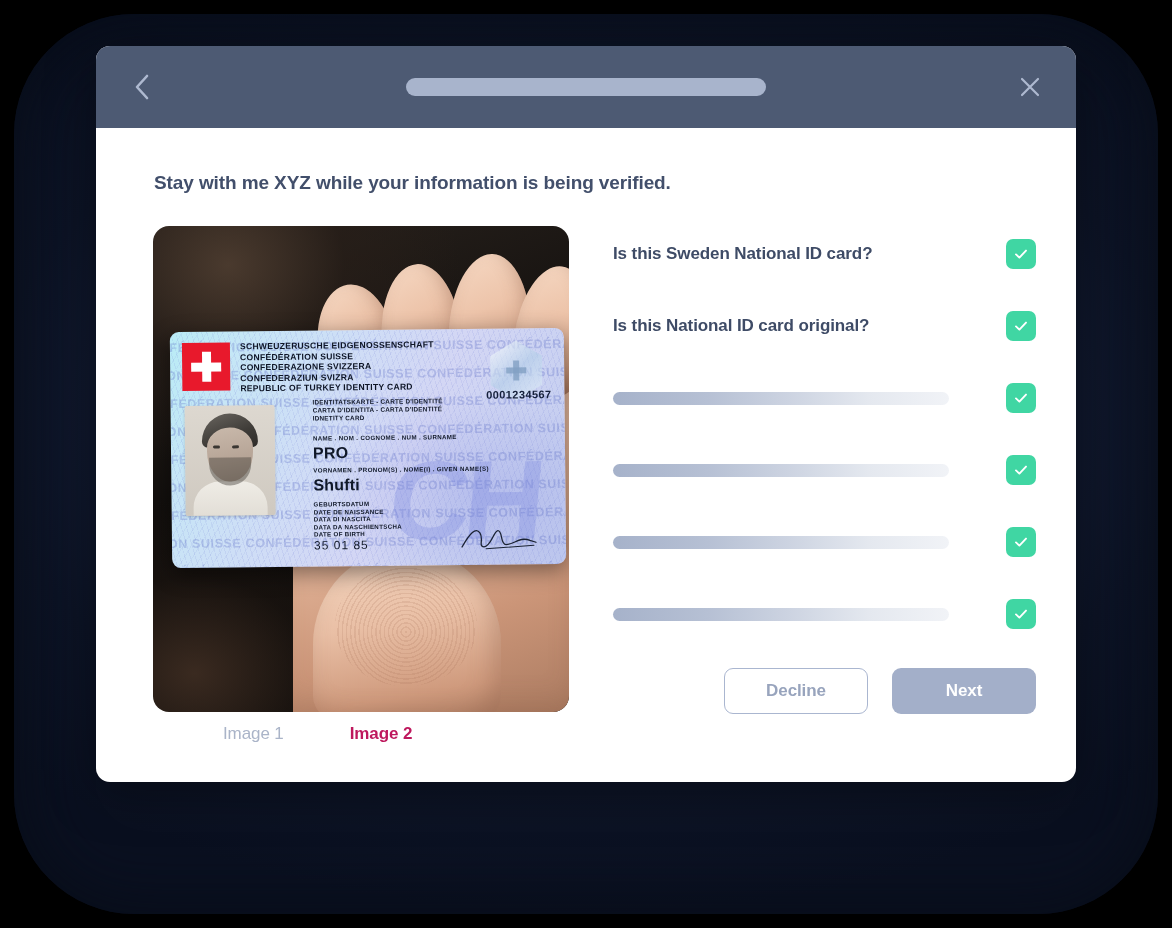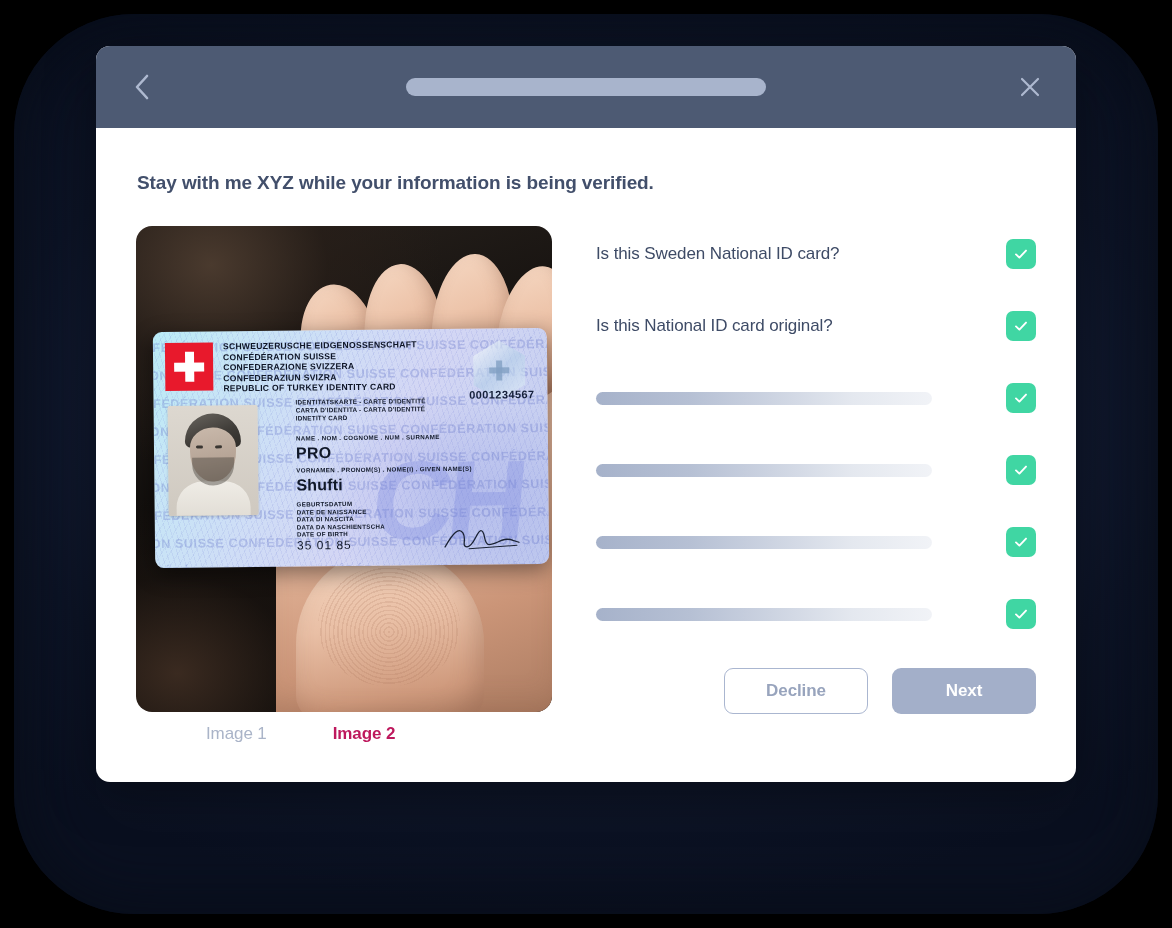--- a/index.html
+++ b/index.html
@@ -69,21 +69,21 @@
     background: #a8b4cc;
   }
   .close-btn {
     margin-left: auto;
     width: 40px; height: 40px;
     display: flex; align-items: center; justify-content: center;
     cursor: pointer;
   }
 
   
-  .body { padding: 44px 40px 0 40px; position: relative; }
+  .body { padding: 44px 40px 0 57px; position: relative; }
   .headline {
     font-size: 19px;
     font-weight: 600;
     color: #424f6b;
     letter-spacing: -0.1px;
     margin-bottom: 32px;
     margin-left: 1px;
   }
 
   .content-row { display: flex; gap: 44px; }
@@ -297,21 +297,21 @@
   .checks-col { flex: 1; padding-top: 10px; }
   .check-row {
     display: flex;
     align-items: center;
     justify-content: space-between;
     height: 36px;
     margin-bottom: 36px;
   }
   .check-label {
     font-size: 17px;
-    font-weight: 400;
+    font-weight: 700;
     color: #3e4b66;
     letter-spacing: -0.1px;
   }
   .skeleton {
     height: 13px;
     border-radius: 7px;
     width: 336px;
     background: linear-gradient(90deg, #a6b2ca 0%, #b6c0d4 28%, #ccd3e1 52%, #e4e8ef 76%, #f1f3f7 100%);
   }
   .checkbox {

